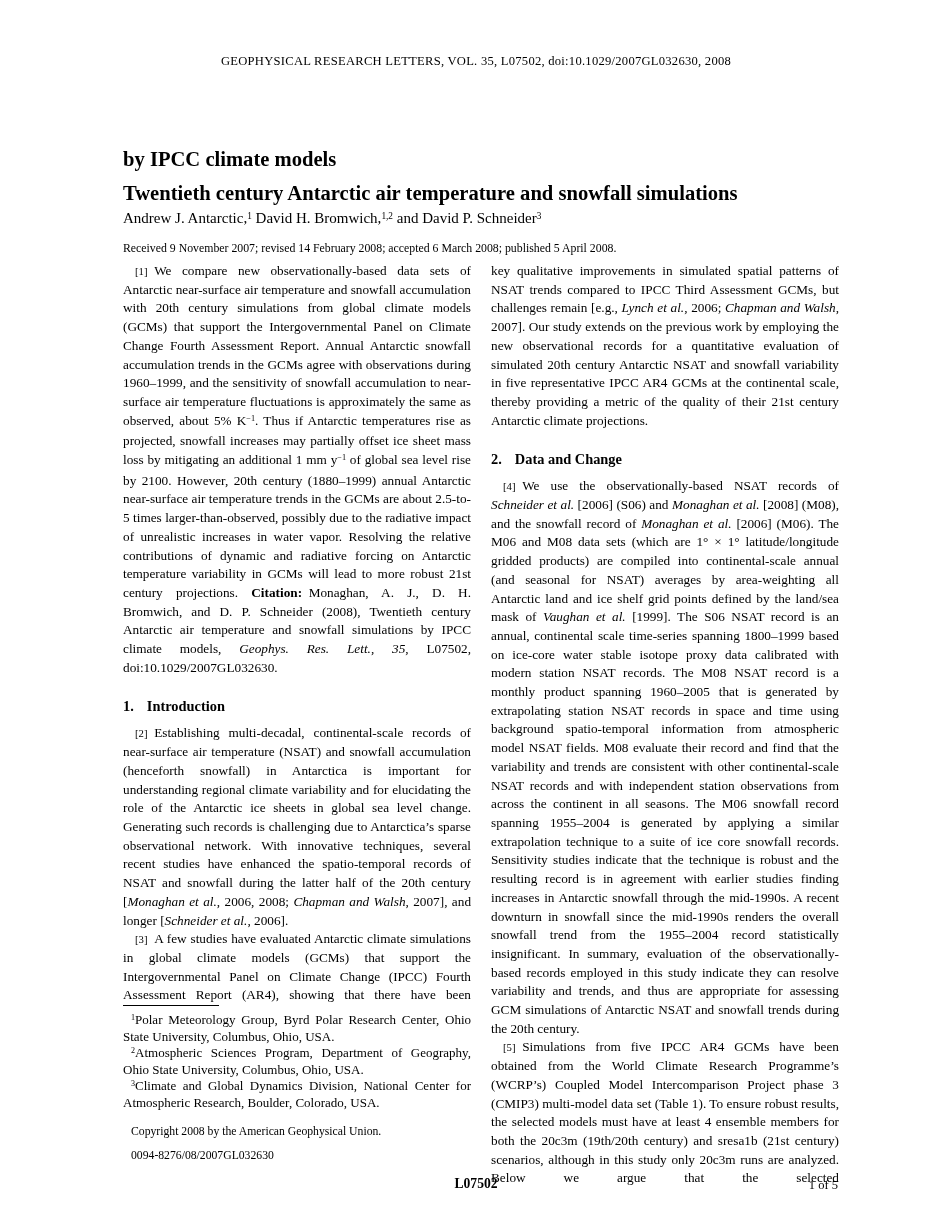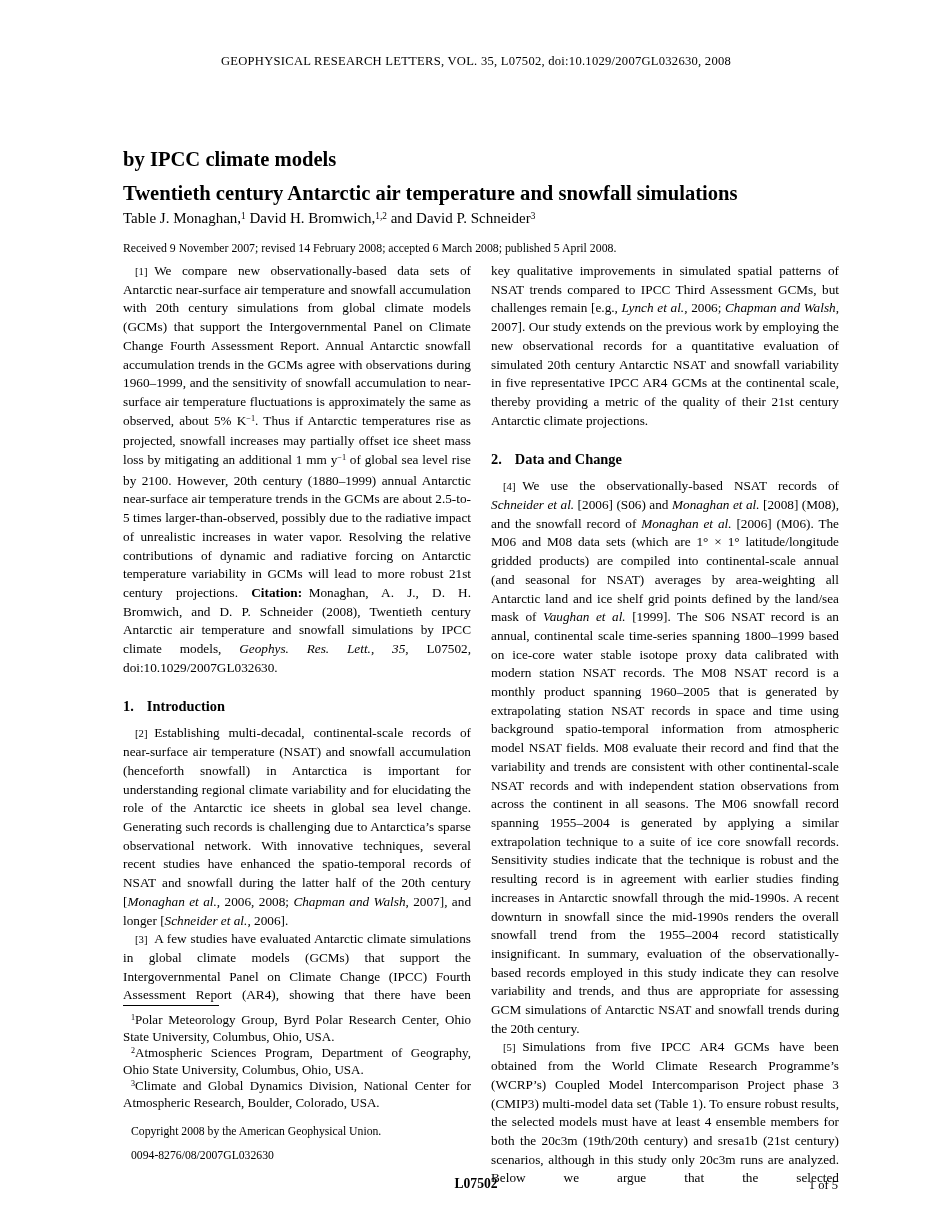--- a/index.html
+++ b/index.html
@@ -61,21 +61,21 @@
 </head>
 <body>
 
 <div class="journal-header">GEOPHYSICAL RESEARCH LETTERS, VOL. 35, L07502, doi:10.1029/2007GL032630, 2008</div>
 
 <div class="paper-title">
   <div>by IPCC climate models</div>
   <div>Twentieth century Antarctic air temperature and snowfall simulations</div>
 </div>
 
-<div class="authors-line"><span>Table J. Monaghan,</span><span class="s-sup">1</span><span> David H. Bromwich,</span><span class="s-sup">1,2</span><span> and David P. Schneider</span><span class="s-sup">3</span></div>
+<div class="authors-line"><span>Andrew J. Antarctic,</span><span class="s-sup">1</span><span> David H. Bromwich,</span><span class="s-sup">1,2</span><span> and David P. Schneider</span><span class="s-sup">3</span></div>
 
 <div class="received-line">Received 9 November 2007; revised 14 February 2008; accepted 6 March 2008; published 5 April 2008.</div>
 
 <div class="columns">
 
   <div class="col">
     <p class="body-para"><span class="s-pnum">[1]</span><span> We compare new observationally-based data sets of Antarctic near-surface air temperature and snowfall accumulation with 20th century simulations from global climate models (GCMs) that support the Intergovernmental Panel on Climate Change Fourth Assessment Report. Annual Antarctic snowfall accumulation trends in the GCMs agree with observations during 1960–1999, and the sensitivity of snowfall accumulation to near-surface air temperature fluctuations is approximately the same as observed, about 5% K</span><span class="s-sup">−1</span><span>. Thus if Antarctic temperatures rise as projected, snowfall increases may partially offset ice sheet mass loss by mitigating an additional 1 mm y</span><span class="s-sup">−1</span><span> of global sea level rise by 2100. However, 20th century (1880–1999) annual Antarctic near-surface air temperature trends in the GCMs are about 2.5-to-5 times larger-than-observed, possibly due to the radiative impact of unrealistic increases in water vapor. Resolving the relative contributions of dynamic and radiative forcing on Antarctic temperature variability in GCMs will lead to more robust 21st century projections. </span><span class="s-b">Citation:</span><span> Monaghan, A. J., D. H. Bromwich, and D. P. Schneider (2008), Twentieth century Antarctic air temperature and snowfall simulations by IPCC climate models, </span><span class="s-i">Geophys. Res. Lett.</span><span>, </span><span class="s-i">35</span><span>, L07502, doi:10.1029/2007GL032630.</span></p>
 
     <h2 class="section">
       <span class="num">1.</span><span>Introduction</span>

